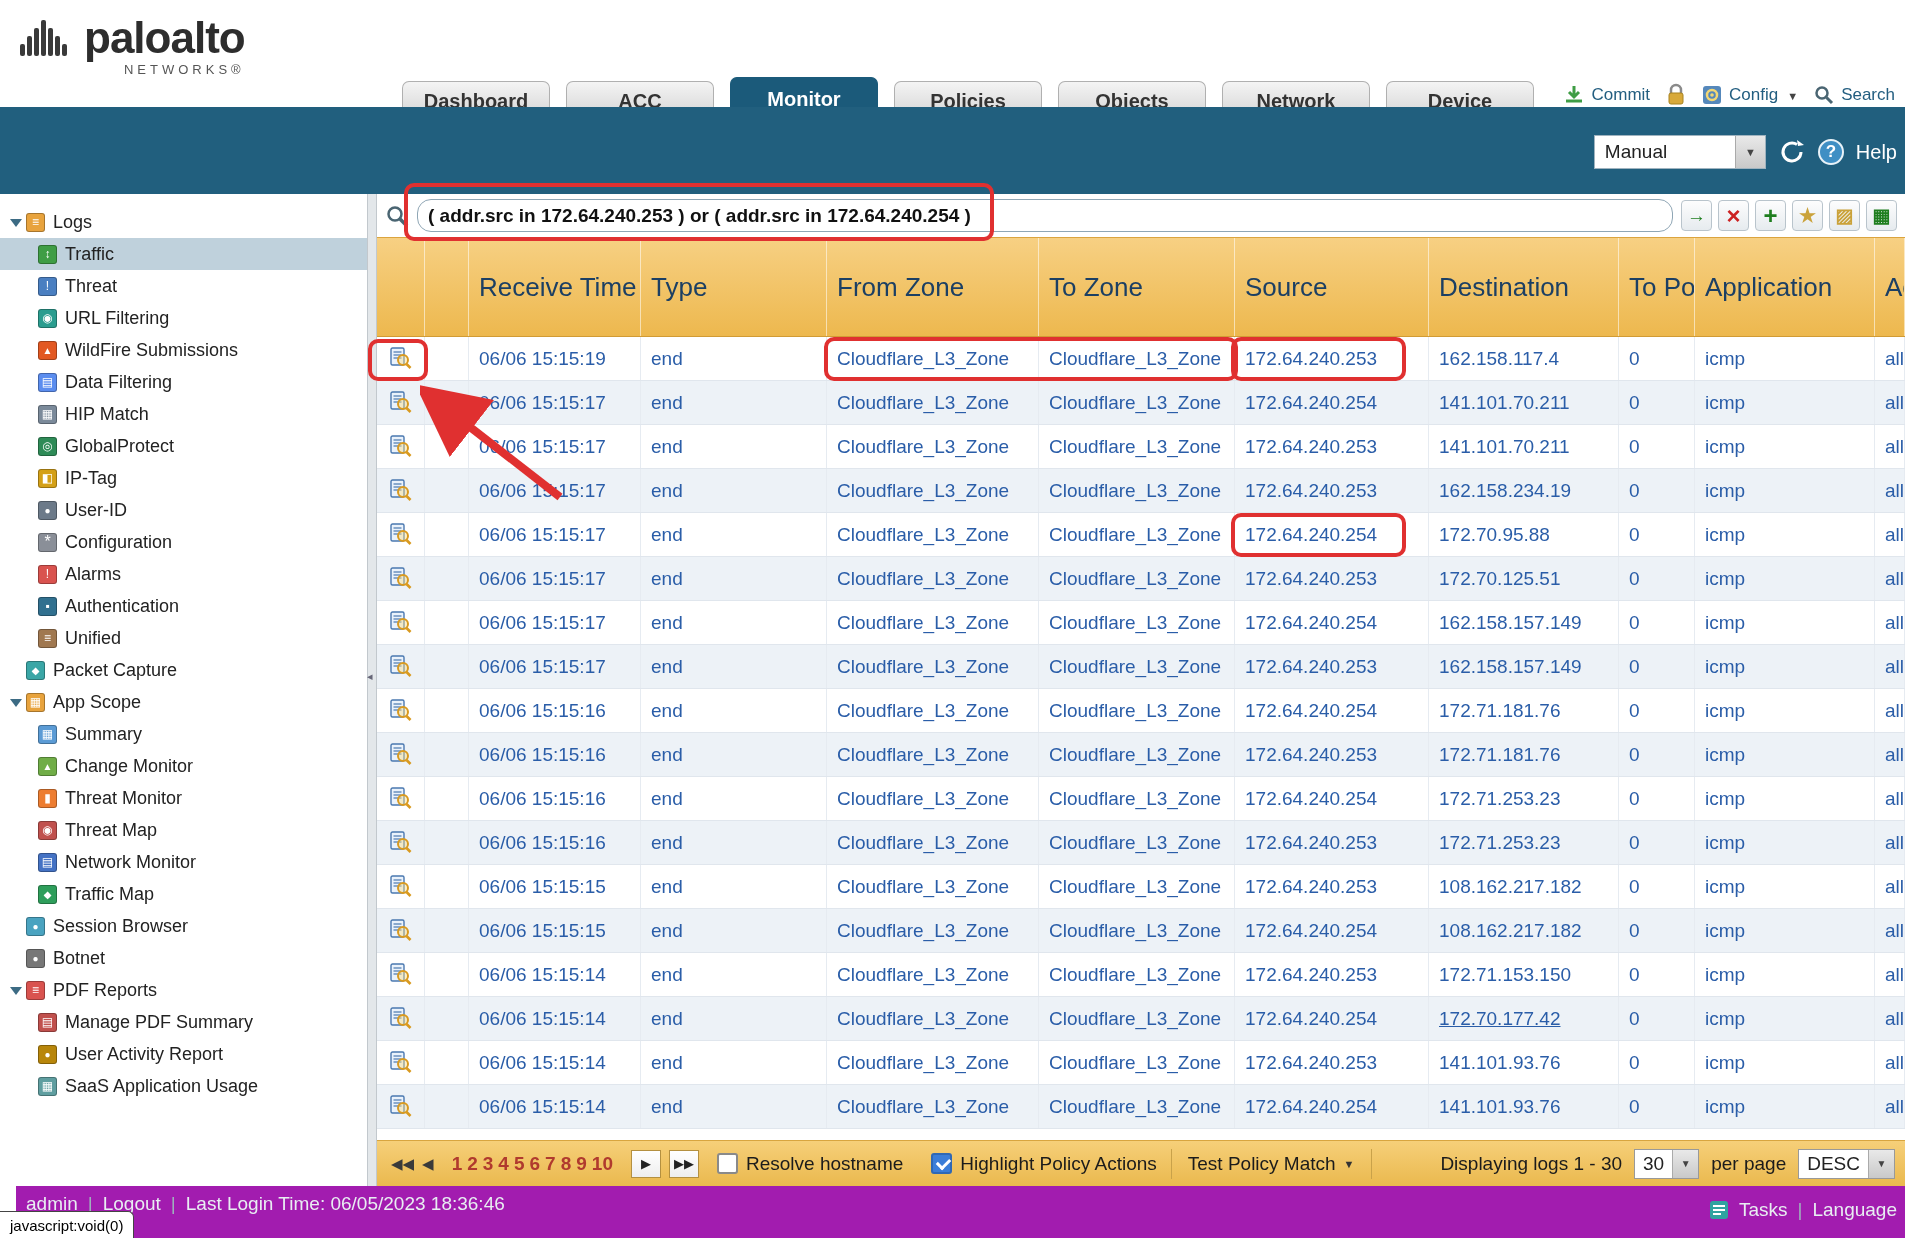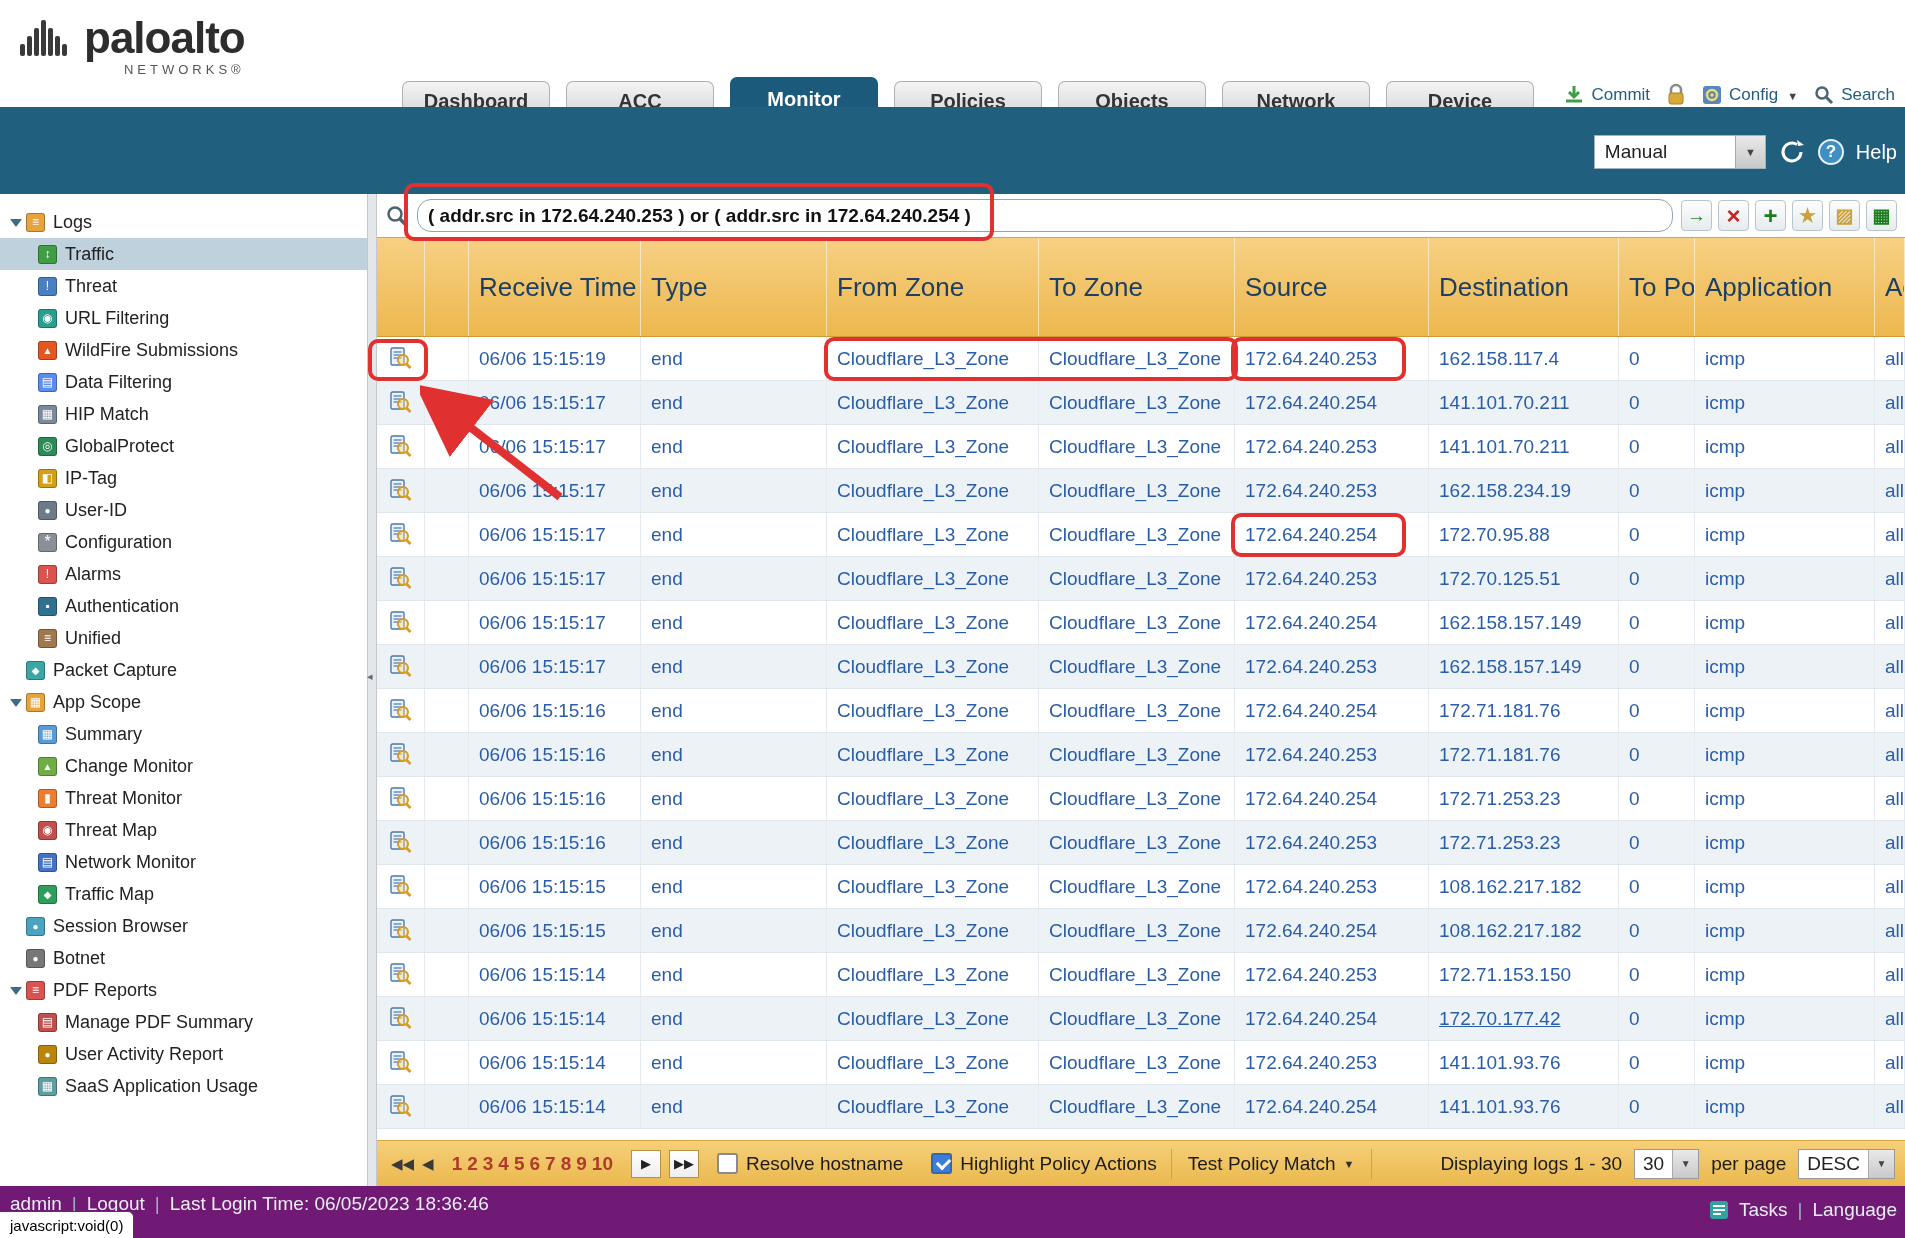--- a/index.html
+++ b/index.html
@@ -114,21 +114,21 @@
 .checkbox.checked::after{content:"";position:absolute;left:4px;top:3px;width:10px;height:6px;border-left:3px solid #fff;border-bottom:3px solid #fff;transform:rotate(-45deg)}
 .tpm{display:flex;align-items:center;gap:8px;padding:0 16px;border-left:1px solid #c9a24a;border-right:1px solid #c9a24a;height:30px;cursor:pointer}
 .tpm::after{content:"▼";font-size:11px;color:#333}
 .pager-right{margin-left:auto;display:flex;align-items:center;gap:12px}
 .mini-dd{display:flex;height:30px;border:1px solid #999;background:#fff;cursor:pointer}
 .mini-dd .val{padding:0 8px;display:flex;align-items:center;font-size:19px;color:#222}
 .mini-dd .btn{width:26px;background:linear-gradient(#e9e9e9,#c9c9c9);border-left:1px solid #aaa;display:flex;align-items:center;justify-content:center}
 .mini-dd .btn::before{content:"▼";font-size:10px;color:#444}
 
 
-.statusbar{position:absolute;left:0;right:0;bottom:0;height:52px;background:#701a75;color:#e8eef2;font-size:19px}
+.statusbar{position:absolute;left:16px;right:0;bottom:0;height:52px;background:#a21caf;color:#e8eef2;font-size:19px}
 .sb-left{position:absolute;left:10px;top:7px;display:flex;gap:10px;align-items:center}
 .sb-sep::before{content:"|";color:#9fb3bc}
 .sb-right{position:absolute;right:8px;top:13px;display:flex;gap:10px;align-items:center}
 .sb-link{cursor:pointer}
 .js-status{position:absolute;left:0;bottom:0;height:27px;background:#fff;border:1px solid #444;border-left:none;border-bottom:none;border-radius:0 6px 0 0;color:#000;font-size:15px;display:flex;align-items:center;padding:0 10px;z-index:40}
 
 
 .red-box{position:absolute;border:4px solid #e03030;border-radius:10px;z-index:50;pointer-events:none}
 #ann-query{left:404px;top:183px;width:590px;height:58px}
 #ann-detail{left:368px;top:339px;width:60px;height:42px}

